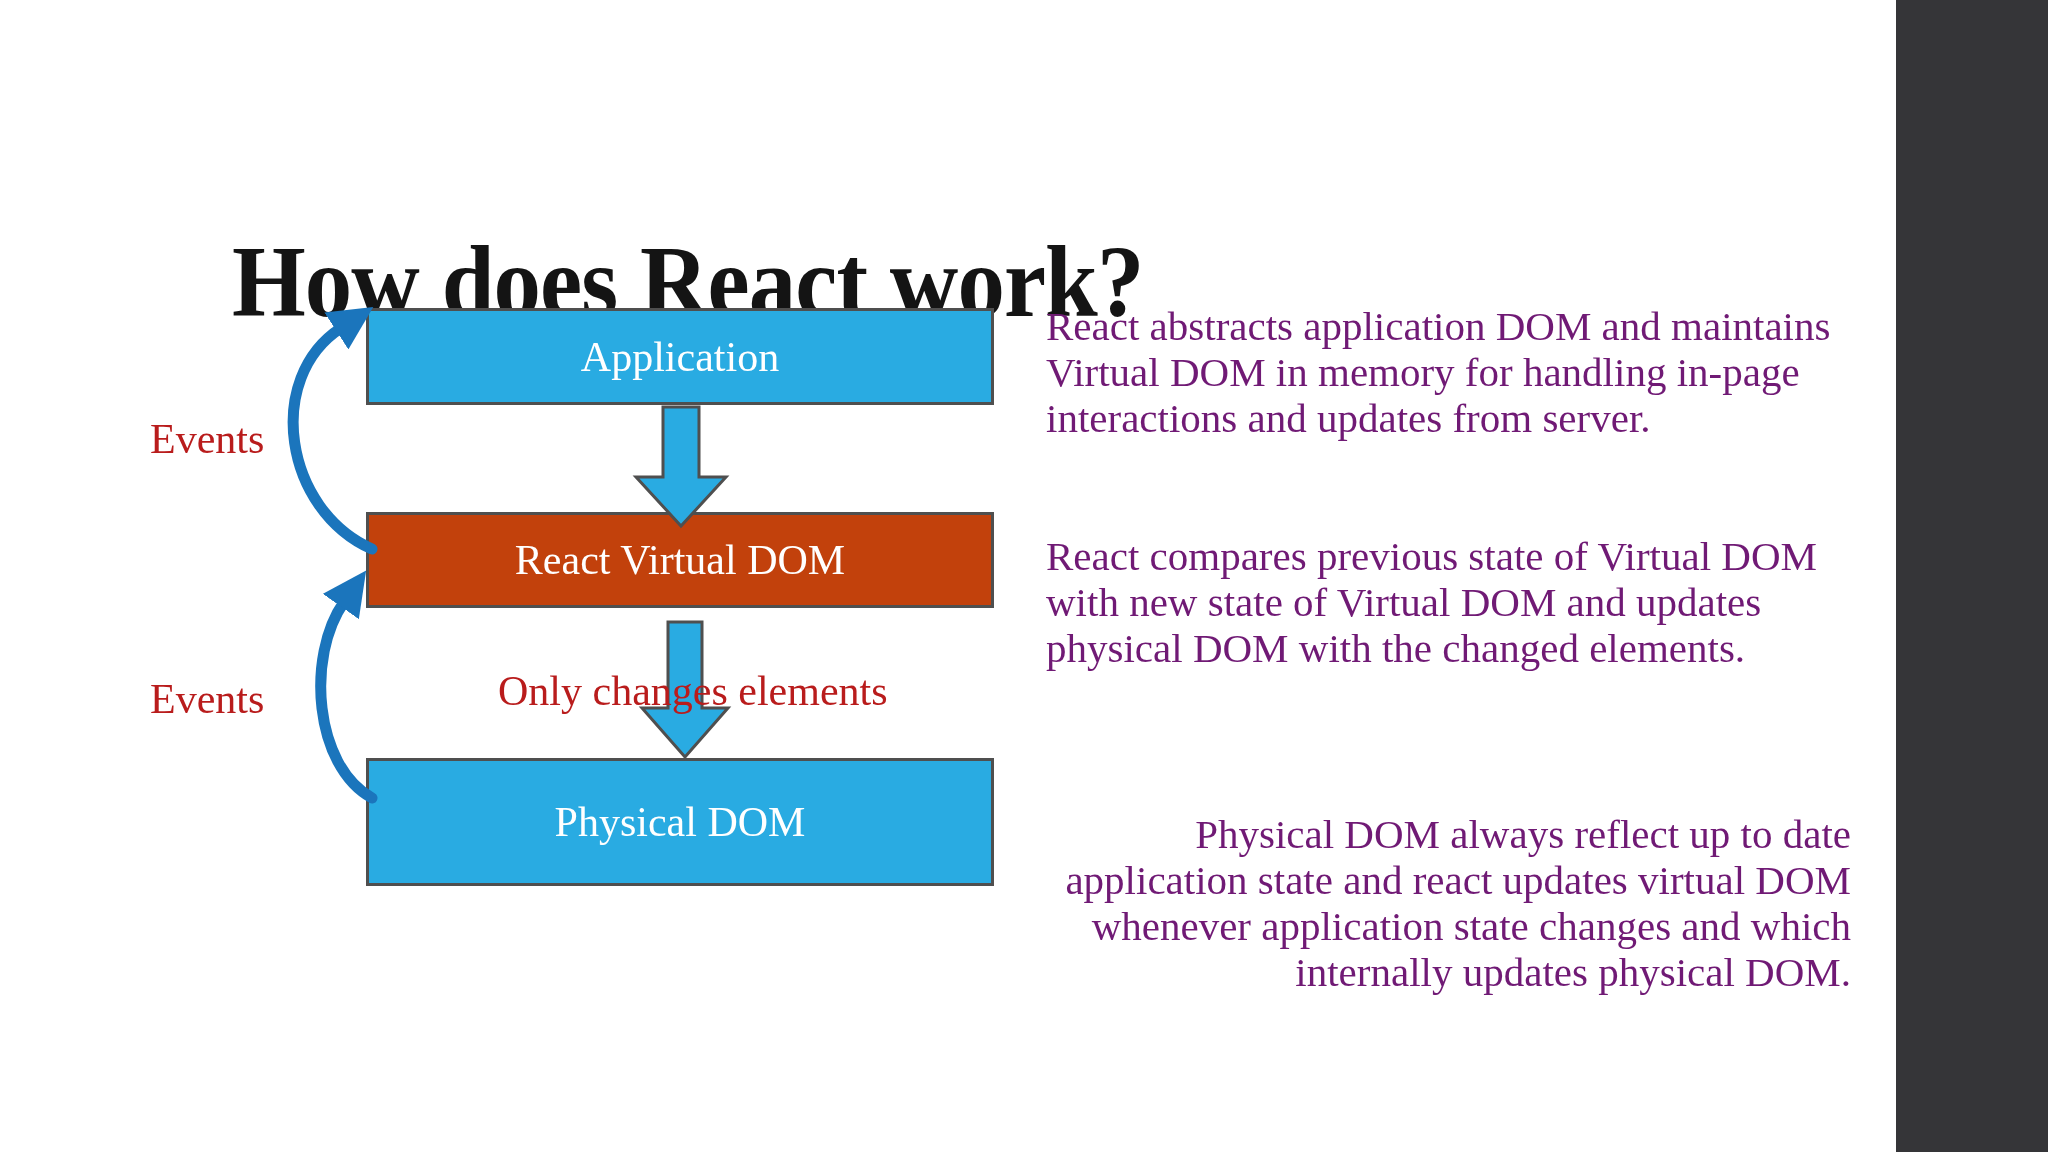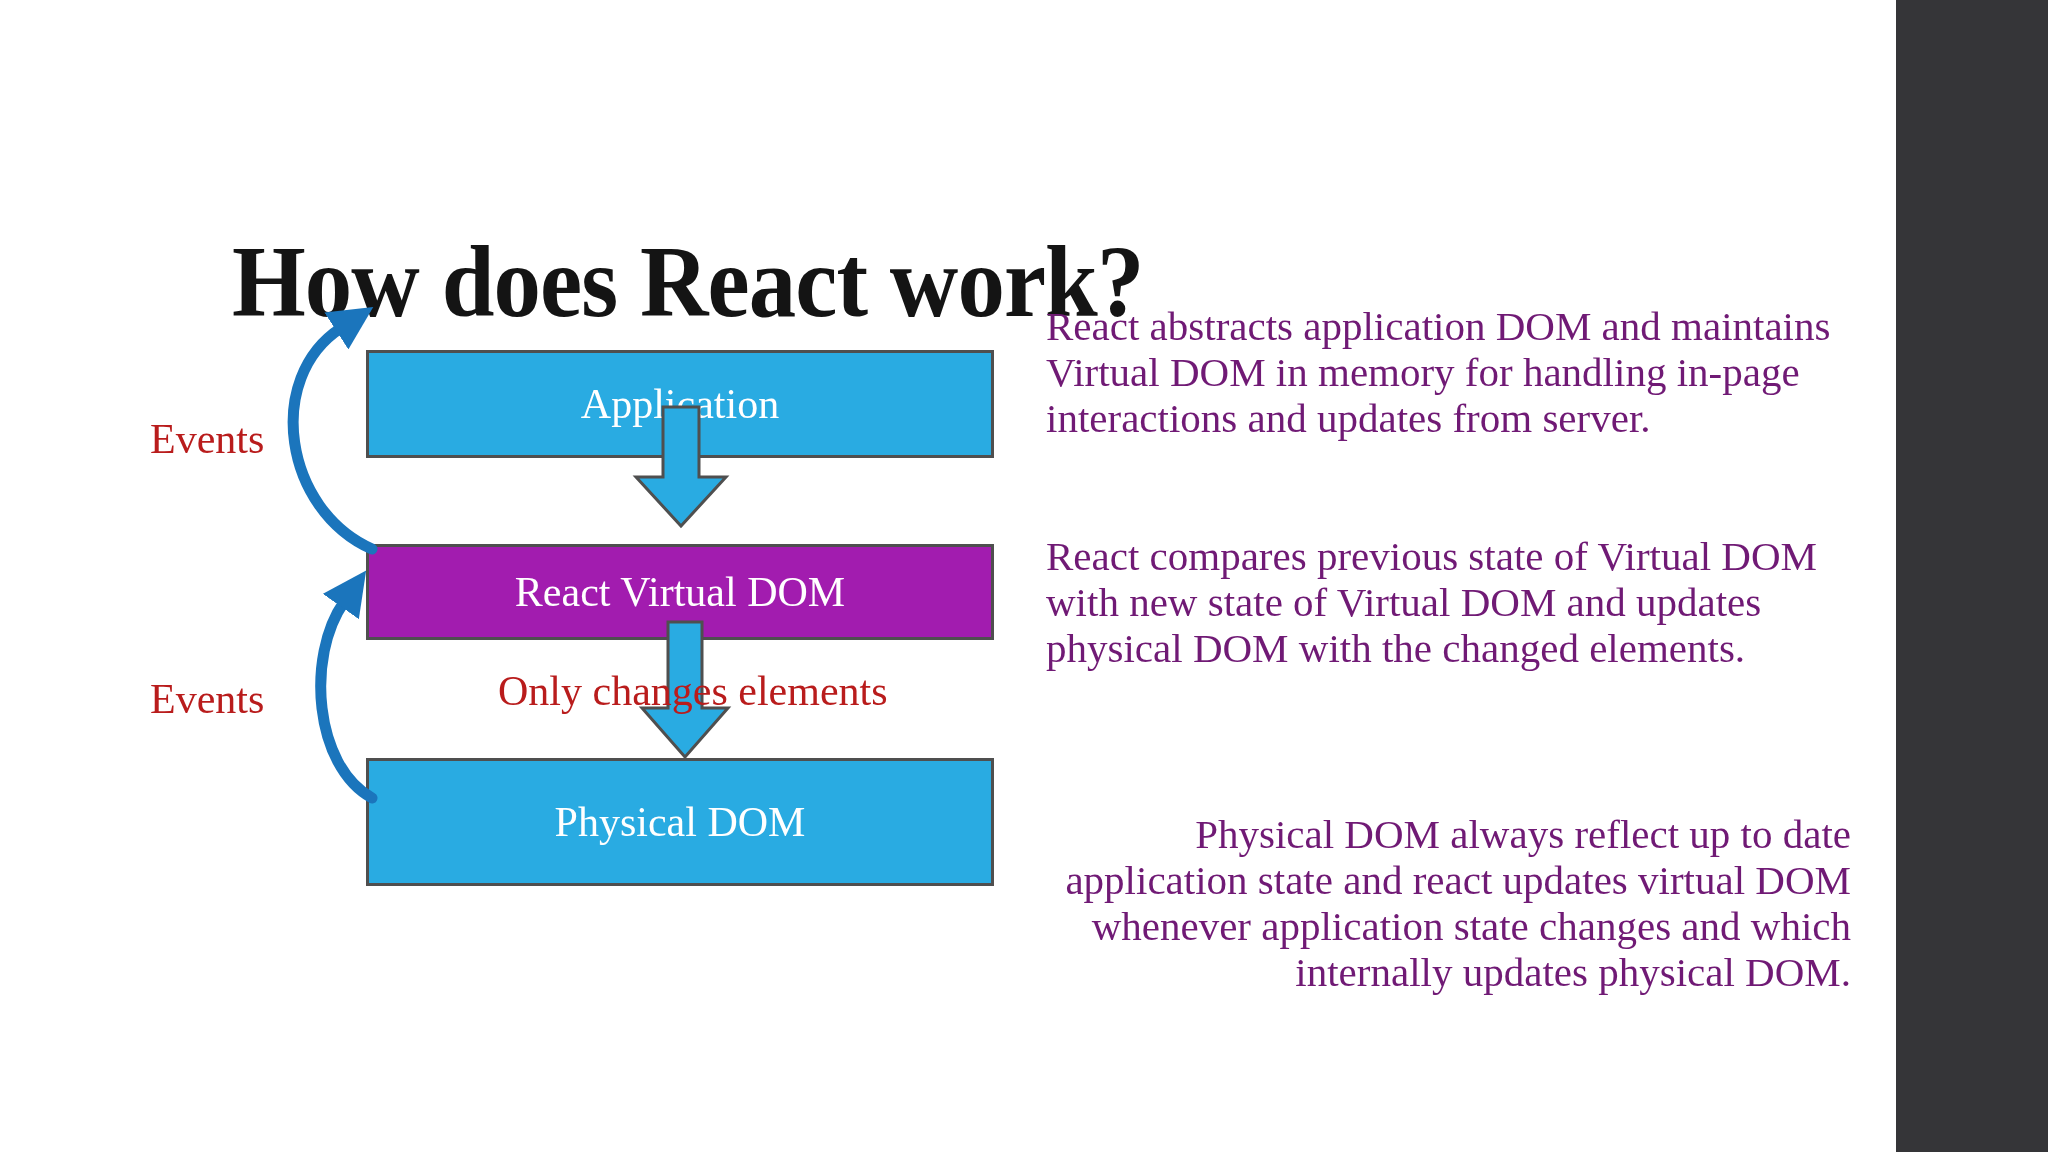--- a/index.html
+++ b/index.html
@@ -46,22 +46,22 @@
     display: flex;
     align-items: center;
     justify-content: center;
     z-index: 1;
   }
   .box-label {
     color: #ffffff;
     font-size: 42px;
     white-space: nowrap;
   }
-  .box-application  { top: 308px; height: 108px;  background: #29abe2; margin-top: 42px; }
-  .box-virtual      { top: 544px; height: 96px;  background: #a21caf; }
+  .box-application  { top: 308px; height: 97px;  background: #29abe2; }
+  .box-virtual      { top: 512px; height: 96px;  background: #c2410c; }
   .box-physical     { top: 758px; height: 128px; background: #29abe2; }
 
   .arrows-layer {
     position: absolute;
     left: 0; top: 0;
     width: 2048px;
     height: 1152px;
     z-index: 2;
     pointer-events: none;
   }

